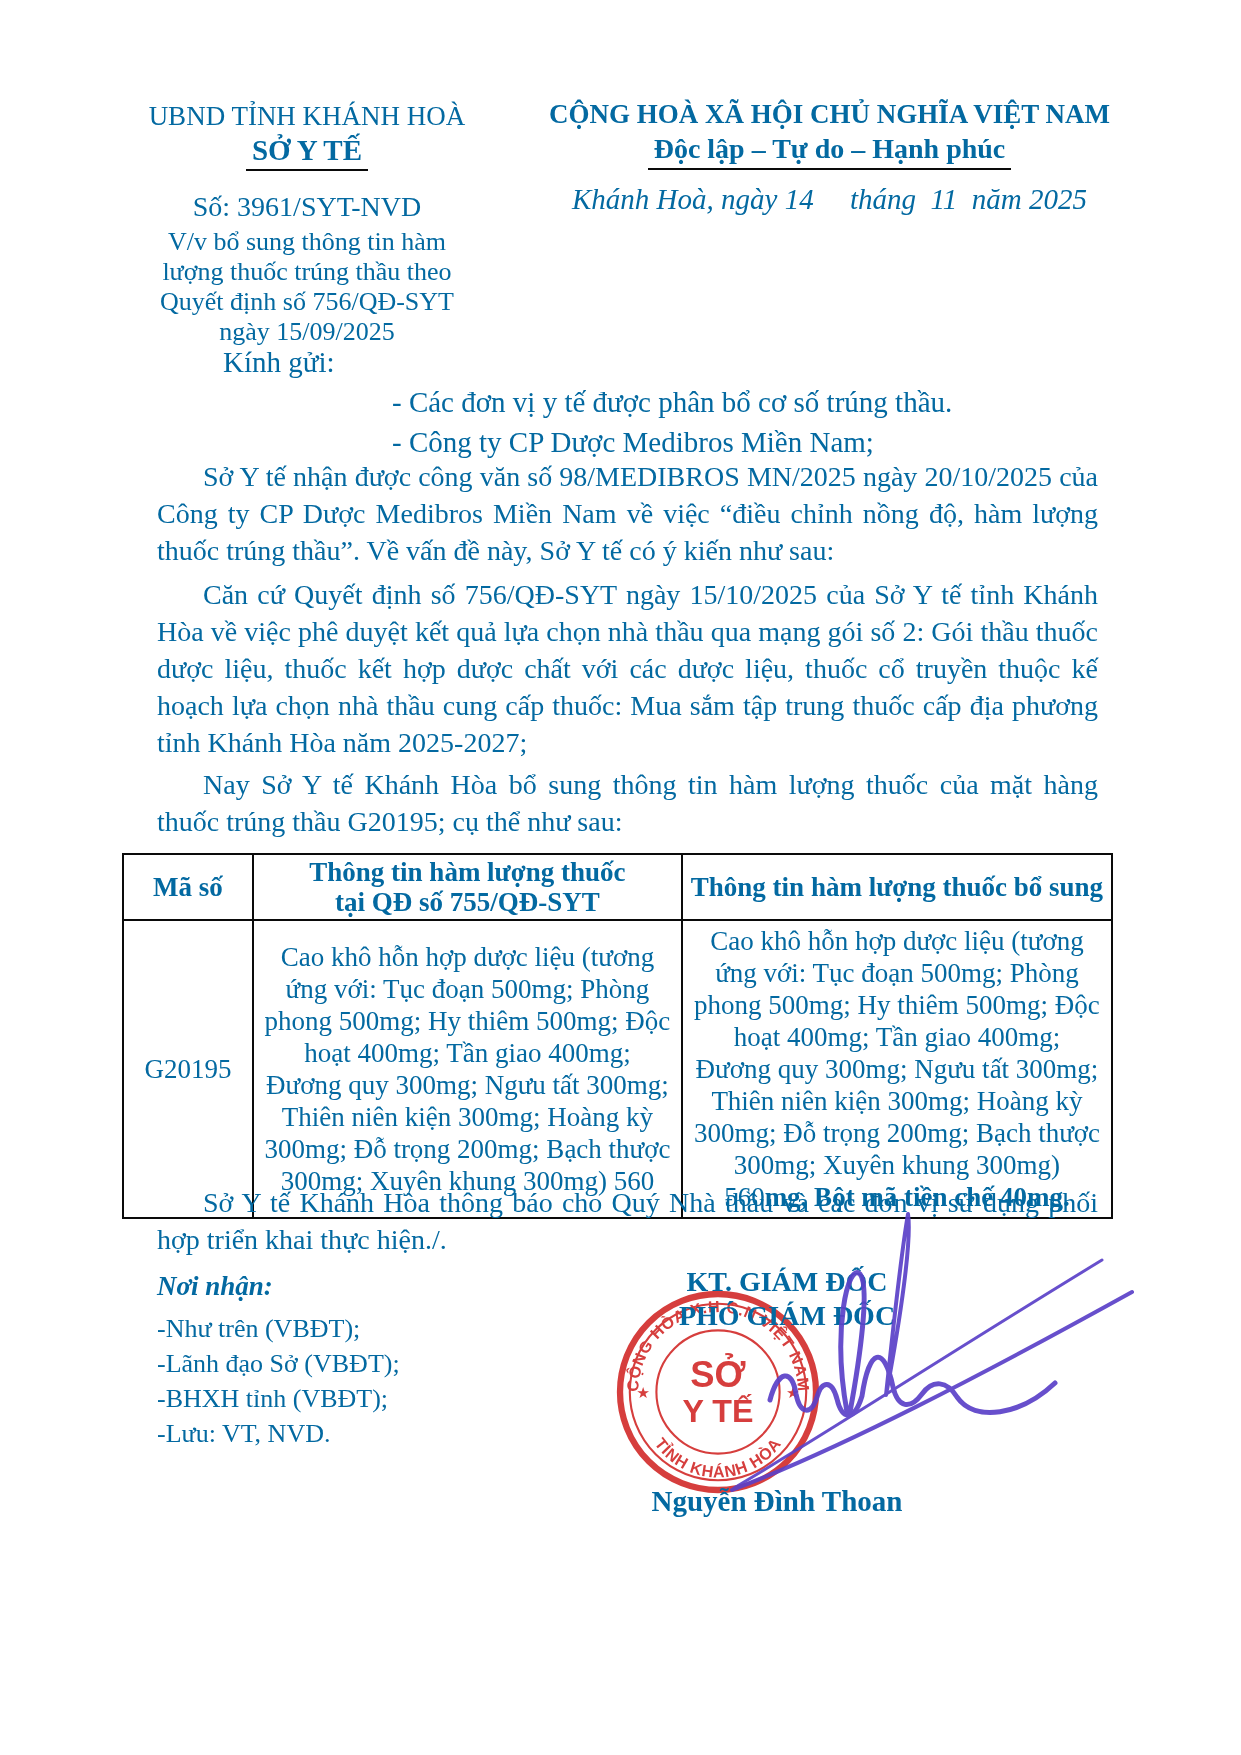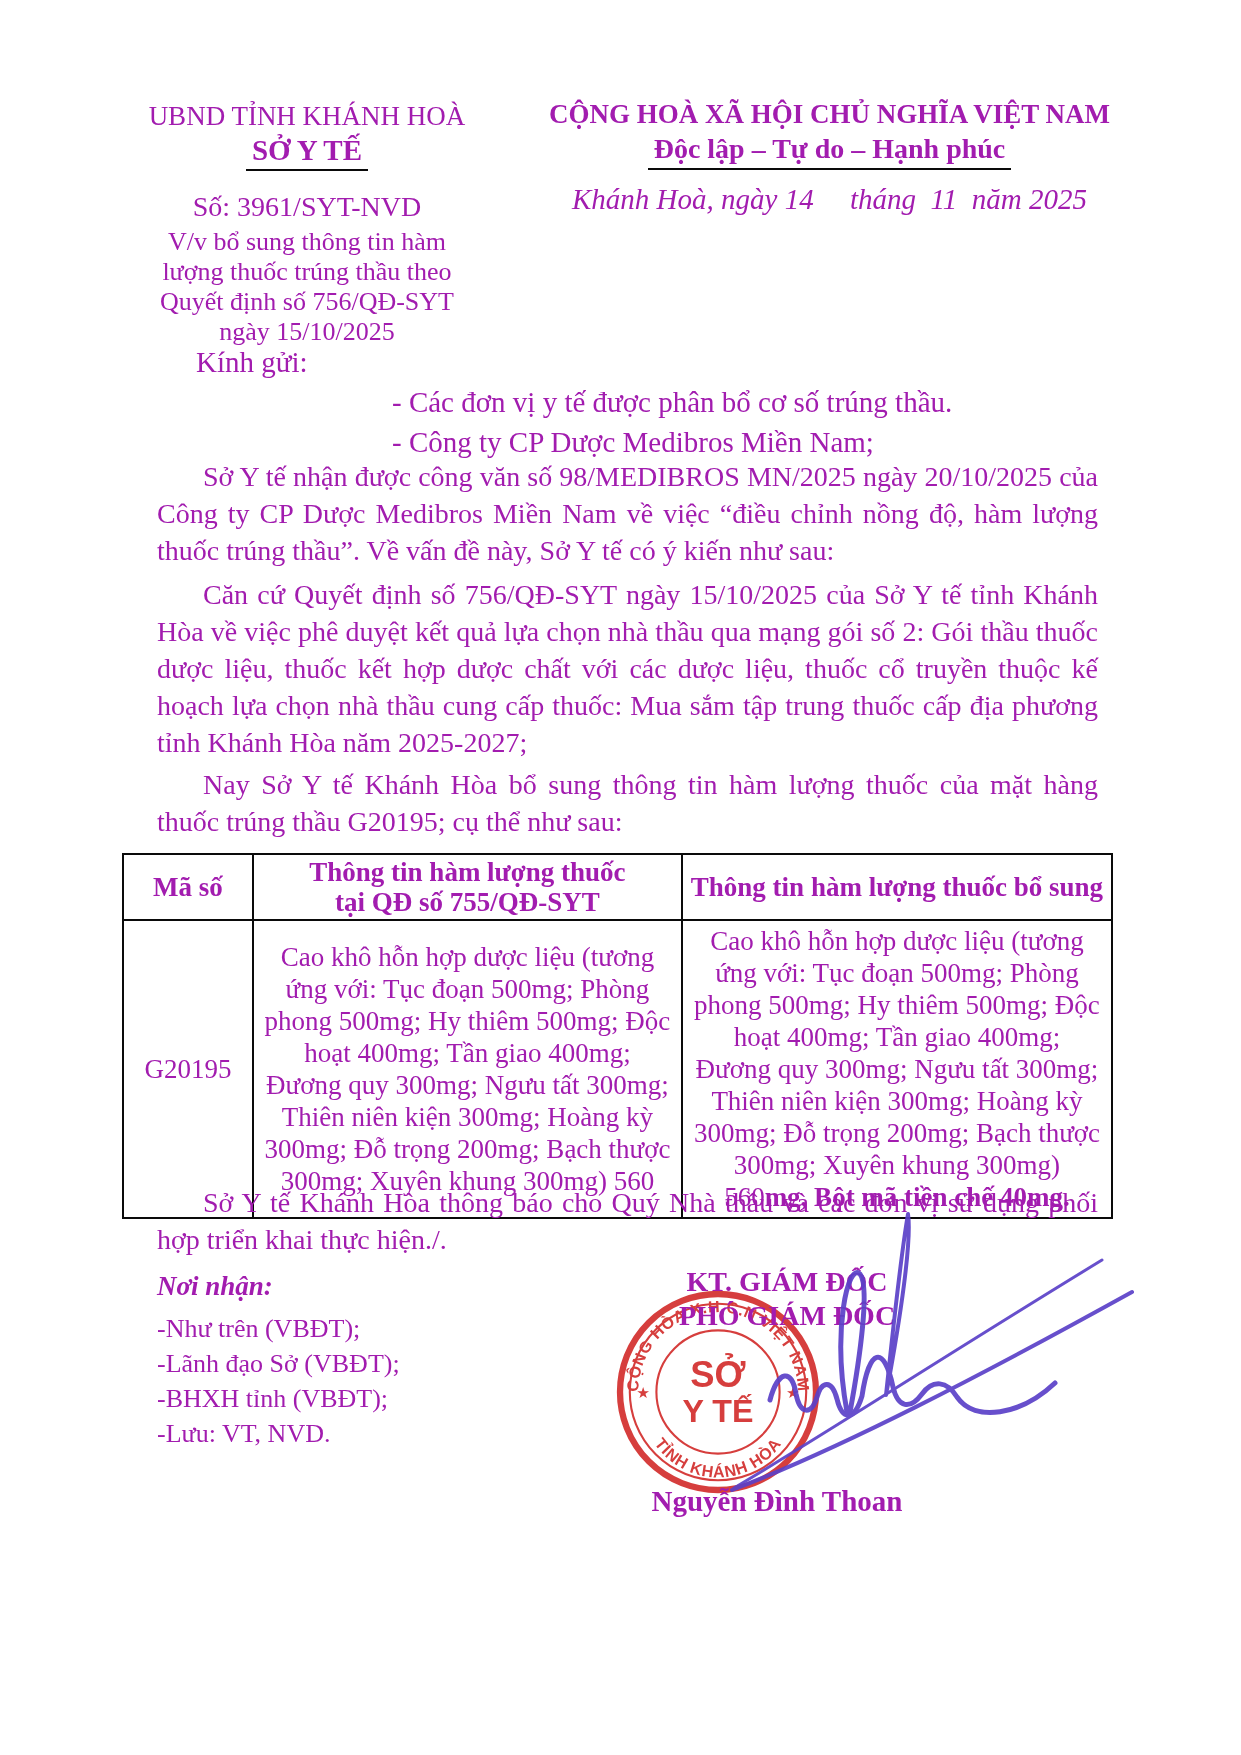--- a/index.html
+++ b/index.html
@@ -1,33 +1,33 @@
 <!DOCTYPE html>
 <html><head>
 <meta charset="utf-8">
 <style>
   * { margin:0; padding:0; box-sizing:border-box; }
   body { background:#8a8a8a; font-family:"Liberation Serif", serif; }
   .page {
     position:relative; width:1241px; height:1755px; margin:0 auto;
-    background:#ffffff; color:#a21caf; overflow:hidden;
+    background:#ffffff; color:#0369a1; overflow:hidden;
   }
   
   .header-left { position:absolute; left:122px; top:100px; width:370px; text-align:center; }
   .hl-parent { font-size:27px; line-height:33px; }
   .hl-org { display:inline-block; font-size:29px; font-weight:bold; line-height:34px; border-bottom:2px solid #0a0a0a; padding:0 6px 2px; }
   .hl-number { font-size:28px; line-height:32px; margin-top:20px; }
   .hl-subject { font-size:26px; line-height:30px; margin-top:4px; padding:0 14px; }
   .header-right { position:absolute; left:542px; top:98px; width:575px; text-align:center; }
   .hr-country { font-size:27px; font-weight:bold; line-height:32px; }
   .hr-motto { display:inline-block; font-size:28px; font-weight:bold; line-height:33px; border-bottom:2px solid #0a0a0a; padding:0 6px 3px; margin-top:2px; }
   .hr-date { font-size:29px; font-style:italic; line-height:34px; margin-top:12px; white-space:pre-wrap; }
   
   .recipients { position:absolute; left:122px; top:342px; width:991px; font-size:29px; line-height:40px; }
-  .kinh-gui { margin-left:74px; }
+  .kinh-gui { margin-left:101px; }
   .recip-item { margin-left:270px; }
   
   .para { position:absolute; left:157px; width:941px; font-size:28px; line-height:37px; text-align:justify; text-indent:46px; }
   .para1 { top:458px; }
   .para2 { top:576px; }
   .para3 { top:766px; }
   .closing { top:1184px; }
   
   .tbl { position:absolute; left:122px; top:853px; width:991px; border-collapse:collapse; }
   .tbl th, .tbl td { border:2px solid #0a0a0a; text-align:center; vertical-align:middle; }
@@ -55,21 +55,21 @@
 <body>
 
 <div class="page">
 
   <div class="header-left">
     <div class="hl-parent">UBND TỈNH KHÁNH HOÀ</div>
     <div>
       <span class="hl-org">SỞ Y TẾ</span>
     </div>
     <div class="hl-number">Số: 3961/SYT-NVD</div>
-    <div class="hl-subject">V/v bổ sung thông tin hàm lượng thuốc trúng thầu theo Quyết định số 756/QĐ-SYT ngày 15/10/2025</div>
+    <div class="hl-subject">V/v bổ sung thông tin hàm lượng thuốc trúng thầu theo Quyết định số 756/QĐ-SYT ngày 15/09/2025</div>
   </div>
 
   <div class="header-right">
     <div class="hr-country">CỘNG HOÀ XÃ HỘI CHỦ NGHĨA VIỆT NAM</div>
     <div>
       <span class="hr-motto">Độc lập – Tự do – Hạnh phúc</span>
     </div>
     <div class="hr-date">Khánh Hoà, ngày 14     tháng  11  năm 2025</div>
   </div>
 

